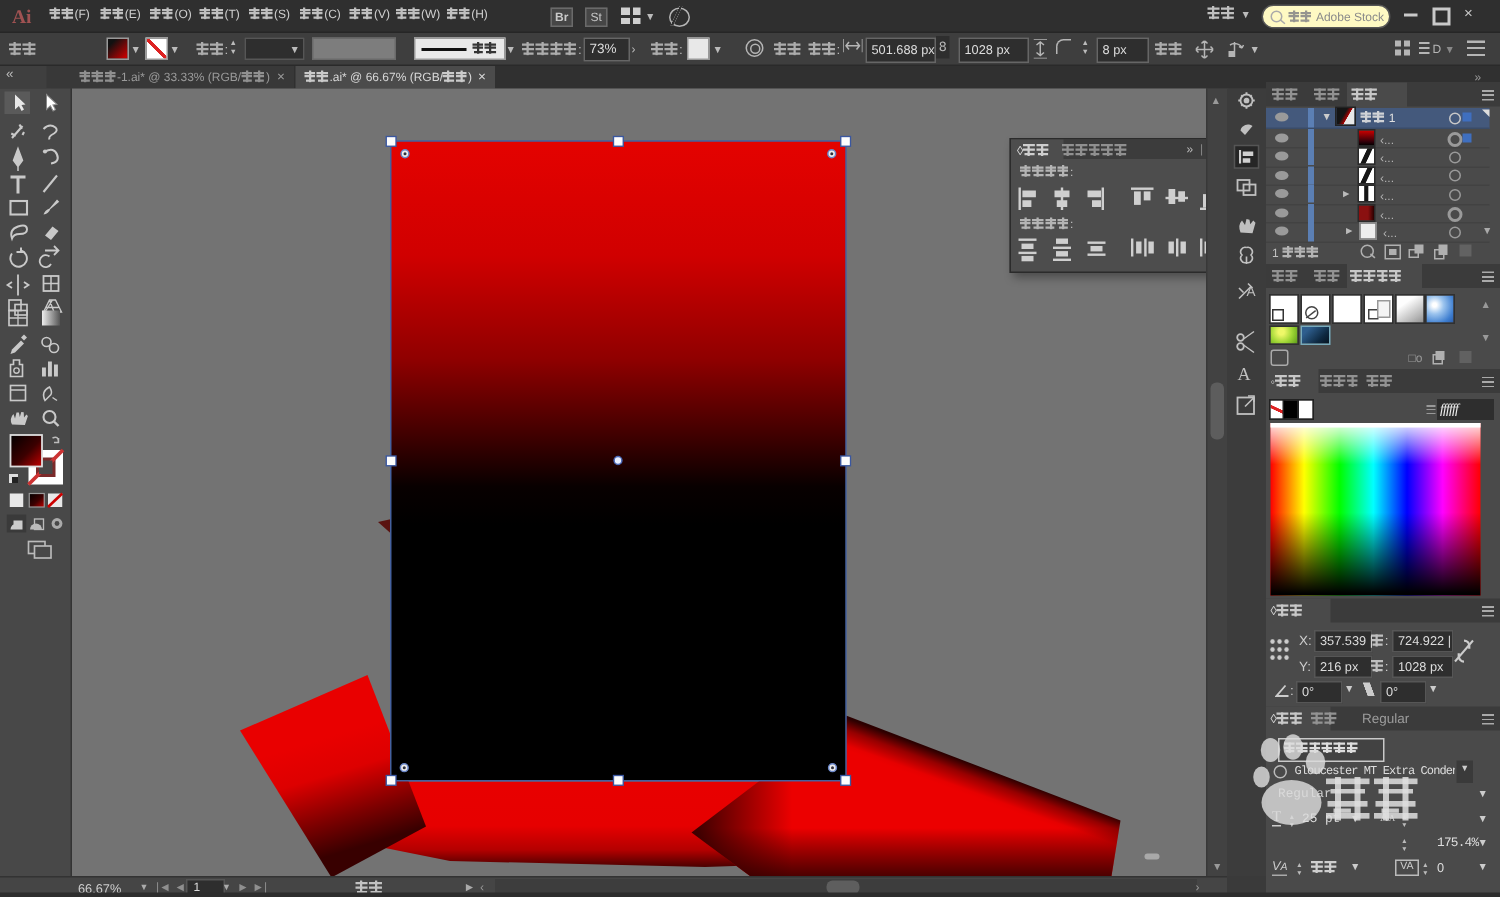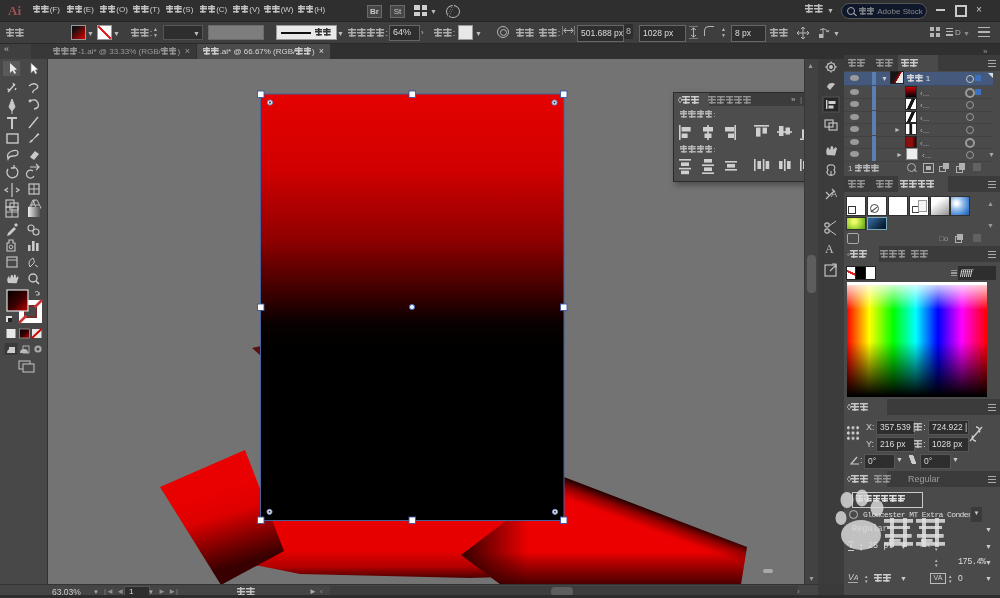--- a/index.html
+++ b/index.html
@@ -52,21 +52,21 @@
  <div class="ab" style="left:414px;top:5px;width:13px;height:11px;background:
   linear-gradient(#cfcfcf,#cfcfcf) 0 0/6px 5px no-repeat,
   linear-gradient(#cfcfcf,#cfcfcf) 8px 0/5px 5px no-repeat,
   linear-gradient(#cfcfcf,#cfcfcf) 0 7px/6px 4px no-repeat,
   linear-gradient(#cfcfcf,#cfcfcf) 8px 7px/5px 4px no-repeat"></div>
  <div class="ab" style="left:430px;top:8px;color:#bbb;font-size:7px">▼</div>
  <div class="ab" style="left:446px;top:5px;width:12px;height:11px;border:1.5px solid #b5b5b5;border-radius:50%"></div>
  <div class="ab" style="left:443px;top:4px;width:16px;height:13px;background:linear-gradient(115deg,transparent 46%,#2f2f2f 47%,#2f2f2f 53%,transparent 54%),linear-gradient(115deg,transparent 44%,#bbb 48%,#bbb 52%,transparent 56%)"></div>
  <div class="ab" style="left:805px;top:4px;color:#cfcfcf;font-size:9px"><i class="g"></i><i class="g"></i></div>
  <div class="ab" style="left:827px;top:7px;color:#bbb;font-size:7px">▼</div>
- <div class="ab" style="left:841px;top:3px;width:84px;height:14px;background:#0f172a;border:1px solid #555;border-radius:8px">
+ <div class="ab" style="left:841px;top:3px;width:84px;height:14px;background:#fef9c3;border:1px solid #555;border-radius:8px">
    <div class="ab" style="left:5px;top:3px;width:6px;height:6px;border:1.3px solid #aaa;border-radius:50%"></div>
    <div class="ab" style="left:11px;top:10px;width:4px;height:1.3px;background:#aaa;transform:rotate(40deg)"></div>
    <div class="ab" style="left:17px;top:3px;color:#8a8a8a;font-size:8px"><i class="g" style="margin-right:.05em"></i><i class="g"></i>&nbsp;Adobe Stock</div>
  </div>
  <div class="ab" style="left:936px;top:9px;width:9px;height:2px;background:#c9c9c9"></div>
  <div class="ab" style="left:955px;top:5px;width:8px;height:8px;border:2px solid #c9c9c9"></div>
  <div class="ab" style="left:976px;top:4px;color:#c9c9c9;font-size:10px">×</div>
 </div>
 
 <div class="ab" id="ctrlbar" style="left:0;top:22px;width:1000px;height:21px;background:#3e3e3e;border-bottom:1px solid #2a2a2a">
@@ -79,21 +79,21 @@
  <div class="ab" style="left:153px;top:5px;color:#bbb;font-size:5px;line-height:5.5px">▲<br>▼</div>
  <div class="fld" style="left:163px;top:3px;width:38px;height:13px"></div>
  <div class="ab" style="left:193px;top:8px;color:#bbb;font-size:7px">▼</div>
  <div class="ab" style="left:208px;top:3px;width:54px;height:13px;background:#7d7d7d;border:1px solid #6a6a6a"></div>
  <div class="ab" style="left:276px;top:3px;width:59px;height:13px;background:#e9e9e9;border:1px solid #999">
    <div class="ab" style="left:4px;top:6px;width:30px;height:1.6px;background:#111"></div>
    <div class="ab" style="left:38px;top:2px;color:#222;font-size:8px"><i class="g"></i><i class="g"></i></div>
  </div>
  <div class="ab" style="left:337px;top:8px;color:#bbb;font-size:7px">▼</div>
  <div class="ab" style="left:348px;top:6px;color:#b9b9b9;font-size:9px"><i class="g"></i><i class="g"></i><i class="g"></i><i class="g"></i>:</div>
- <div class="fld" style="left:389px;top:3px;width:26px;height:13px;font-size:9px;padding:1px 0 0 3px;border-color:#666">64%</div>
+ <div class="fld" style="left:389px;top:3px;width:26px;height:13px;font-size:9px;padding:1px 0 0 3px;border-color:#666">73%</div>
  <div class="ab" style="left:421px;top:6px;color:#bbb;font-size:8px">›</div>
  <div class="ab" style="left:434px;top:6px;color:#b9b9b9;font-size:9px"><i class="g"></i><i class="g"></i>:</div>
  <div class="ab" style="left:458px;top:3px;width:13px;height:13px;background:#e8e8e8;border:1px solid #999"></div>
  <div class="ab" style="left:475px;top:8px;color:#bbb;font-size:7px">▼</div>
  <div class="ab" style="left:497px;top:4px;width:10px;height:10px;border:1.5px solid #b5b5b5;border-radius:50%"></div>
  <div class="ab" style="left:500px;top:7px;width:5px;height:5px;border:1px solid #b5b5b5;border-radius:50%"></div>
  <div class="ab" style="left:516px;top:6px;color:#b9b9b9;font-size:9px"><i class="g"></i><i class="g"></i></div>
  <div class="ab" style="left:539px;top:6px;color:#b9b9b9;font-size:9px"><i class="g"></i><i class="g"></i>:</div>
  <svg class="ab" style="left:562px;top:4px" width="13" height="9" viewBox="0 0 13 9">
       <path d="M0 0 V9 M13 0 V9 M2 4.5 H11 M4 2 L2 4.5 L4 7 M9 2 L11 4.5 L9 7" stroke="#b5b5b5" stroke-width="1" fill="none"></path>
@@ -612,21 +612,21 @@
   <div class="ab" style="left:30px;top:518px;color:#ddd;font-size:8.5px"><i class="g"></i><i class="g"></i></div>
   <div class="dd" style="left:56px;top:520px">▼</div>
   <div class="ab" style="left:86px;top:518px;width:14px;height:9px;border:1px solid #bbb;color:#ccc;font-size:7px;text-align:center">VA</div>
   <div class="stp" style="left:104px;top:519px">▲<br>▼</div>
   <div class="ab" style="left:114px;top:518px;color:#ddd;font-size:8.5px">0</div>
   <div class="dd" style="left:141px;top:520px">▼</div>
  </div>
 </div>
 
 <div class="ab" id="statusbar" style="left:0;top:584px;width:818px;height:14px;background:#454545;border-top:1px solid #333">
- <div class="ab" style="left:52px;top:2px;color:#ccc;font-size:8.5px">63.03%</div>
+ <div class="ab" style="left:52px;top:2px;color:#ccc;font-size:8.5px">66.67%</div>
  <div class="ab" style="left:93px;top:4px;color:#aaa;font-size:6px">▼</div>
  <div class="ab" style="left:104px;top:2px;color:#8f8f8f;font-size:8px">|◄ ◄</div>
  <div class="fld" style="left:124px;top:1px;width:20px;height:10px;font-size:8px;padding-left:4px;border-color:#555">1</div>
  <div class="ab" style="left:148px;top:4px;color:#aaa;font-size:6px">▼</div>
  <div class="ab" style="left:158px;top:2px;color:#8f8f8f;font-size:8px">► ►|</div>
  <div class="ab" style="left:237px;top:2px;color:#d0d0d0;font-size:9px"><i class="g"></i><i class="g"></i></div>
  <div class="ab" style="left:309px;top:2px;color:#aaa;font-size:8px">►</div>
  <div class="ab" style="left:320px;top:2px;color:#999;font-size:8px">‹</div>
  <div class="ab" style="left:330px;top:1px;width:468px;height:11px;background:#3d3d3d"></div>
  <div class="ab" style="left:551px;top:2px;width:22px;height:9px;background:#5e5e5e;border-radius:4px"></div>

